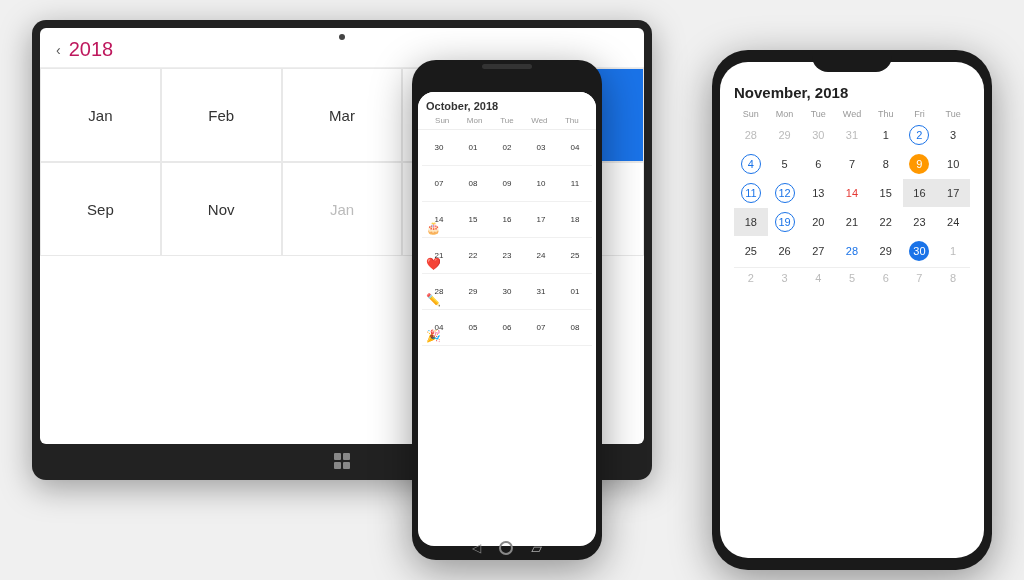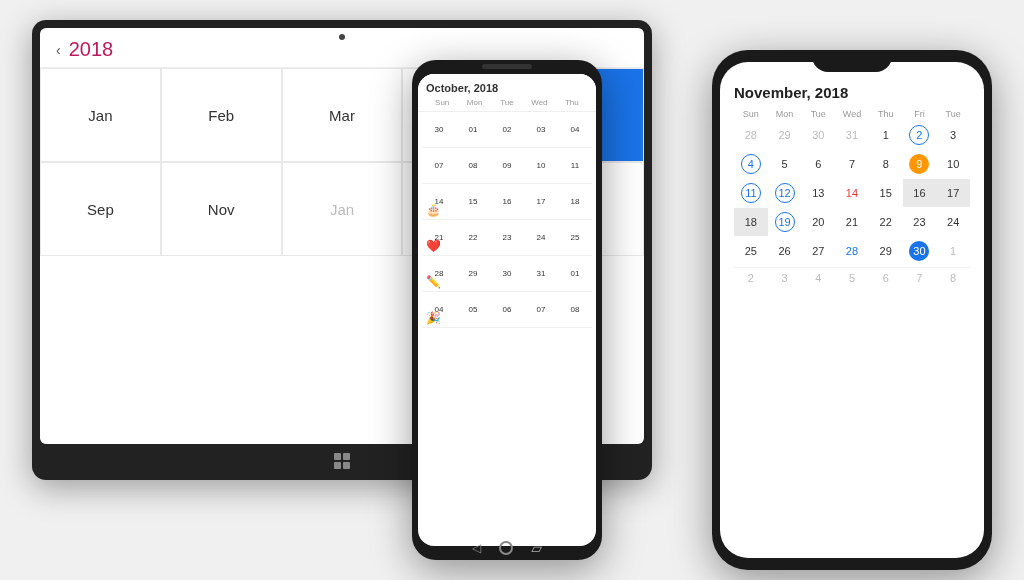--- a/index.html
+++ b/index.html
@@ -119,21 +119,21 @@
 
     
     .phone {
       position: absolute;
       left: 380px;
       top: 40px;
       width: 190px;
       height: 500px;
       background: #1a1a1a;
       border-radius: 24px;
-      padding: 14px 6px 14px 6px;
+      padding: 32px 6px 14px 6px;
       box-shadow: 0 10px 40px rgba(0,0,0,0.4);
       z-index: 2;
     }
     .phone-notch {
       position: absolute;
       top: 4px;
       left: 50%;
       transform: translateX(-50%);
       width: 50px;
       height: 5px;

